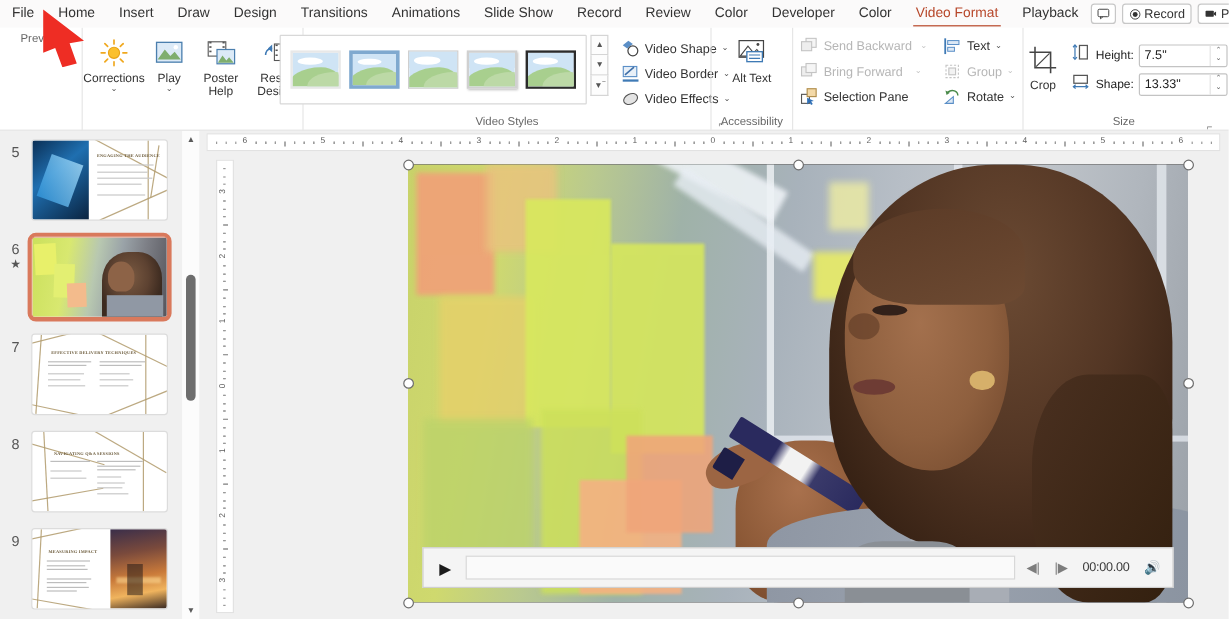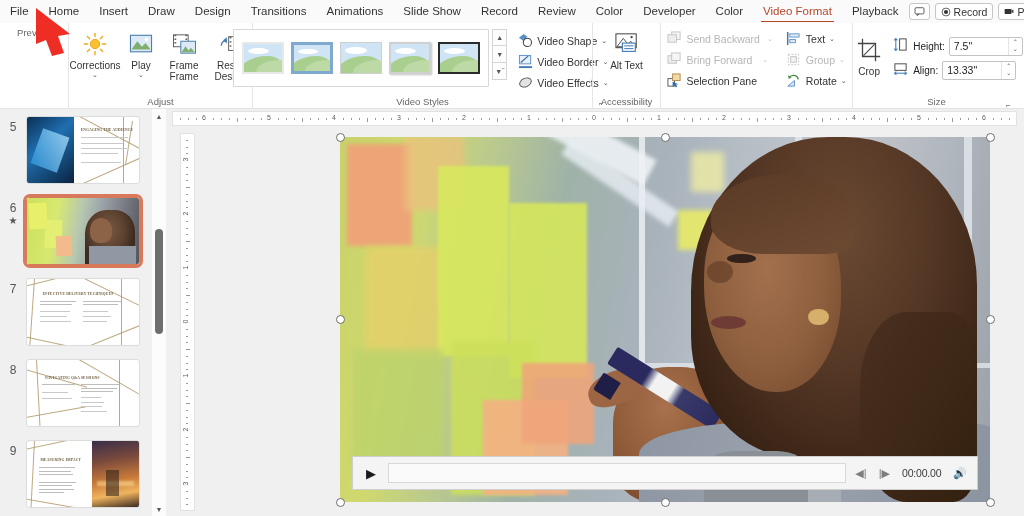--- a/index.html
+++ b/index.html
@@ -333,42 +333,41 @@
                   <rect x="2" y="6" width="2" height="1.5"></rect>
                   <rect x="2" y="10" width="2" height="1.5"></rect>
                   <rect x="14" y="2" width="2" height="1.5"></rect>
                   <rect x="14" y="6" width="2" height="1.5"></rect>
                   <rect x="14" y="10" width="2" height="1.5"></rect>
                 </g>
               <rect x="9" y="9" width="16" height="13" fill="#dceaf7" stroke="#4b7fae" stroke-width="1.1"></rect>
               <path d="M9.8 21 L14 14.5 L17.5 19 L20 16 L24.2 21 Z" fill="#7fae6e"></path>
             </svg>
           </div>
-          <div class="lbl">Frame Frame</div>
+          <div class="lbl">Poster Help</div>
         </div>
         <div class="bigbtn" style="width:44px;">
           <div class="ico">
             <svg width="25" height="22" viewBox="0 0 26 24">
               <path d="M9 8 C4 8 3 12 3 14" fill="none" stroke="#3f7ab5" stroke-width="1.4"></path>
               <path d="M9 4.5 L5 8 L9 11.5 Z" fill="#3f7ab5"></path>
               <rect x="11" y="4" width="13" height="15" fill="#fff" stroke="#555" stroke-width="1"></rect>
               <g fill="#555">
                   <rect x="12" y="4.5" width="2" height="1.4"></rect>
                   <rect x="12" y="9" width="2" height="1.4"></rect>
                   <rect x="12" y="13.5" width="2" height="1.4"></rect>
                   <rect x="21" y="4.5" width="2" height="1.4"></rect>
                   <rect x="21" y="9" width="2" height="1.4"></rect>
                   <rect x="21" y="13.5" width="2" height="1.4"></rect>
                 </g>
             </svg>
           </div>
           <div class="lbl">Reset Design</div>
         </div>
       </div>
-      <div class="rgroup-label">Adjust</div>
     </div>
 
     <div class="rgroup" style="width:340px;">
       <div class="rgroup-body" style="align-items:flex-start; padding-top:3px;">
         <div class="gallery">
           <div class="gthumb s1">
               <div class="sky"></div>
               <div class="cloud"></div>
               <div class="hill"></div>
               <div class="hill2"></div>
@@ -567,21 +566,21 @@
           </div>
           <div class="sizerow">
             <span class="ico" style="width:16px;">
               <svg width="15" height="15" viewBox="0 0 16 16">
                   <rect x="2" y="3" width="12" height="7" fill="none" stroke="#555" stroke-width="1.1"></rect>
                   <path d="M2 13 L14 13" stroke="#3f7ab5" stroke-width="1.1"></path>
                   <path d="M3.6 11.3 L1.6 13 L3.6 14.7" fill="none" stroke="#3f7ab5" stroke-width="1.1"></path>
                   <path d="M12.4 11.3 L14.4 13 L12.4 14.7" fill="none" stroke="#3f7ab5" stroke-width="1.1"></path>
                 </svg>
             </span>
-            <span class="lbl">Align:</span>
+            <span class="lbl">Shape:</span>
             <span class="spin">
               <input type="text" value="13.33&quot;" style="">
               <span class="arrows">
                   <span>⌃</span>
                   <span>⌄</span>
                 </span>
             </span>
           </div>
         </div>
       </div>

